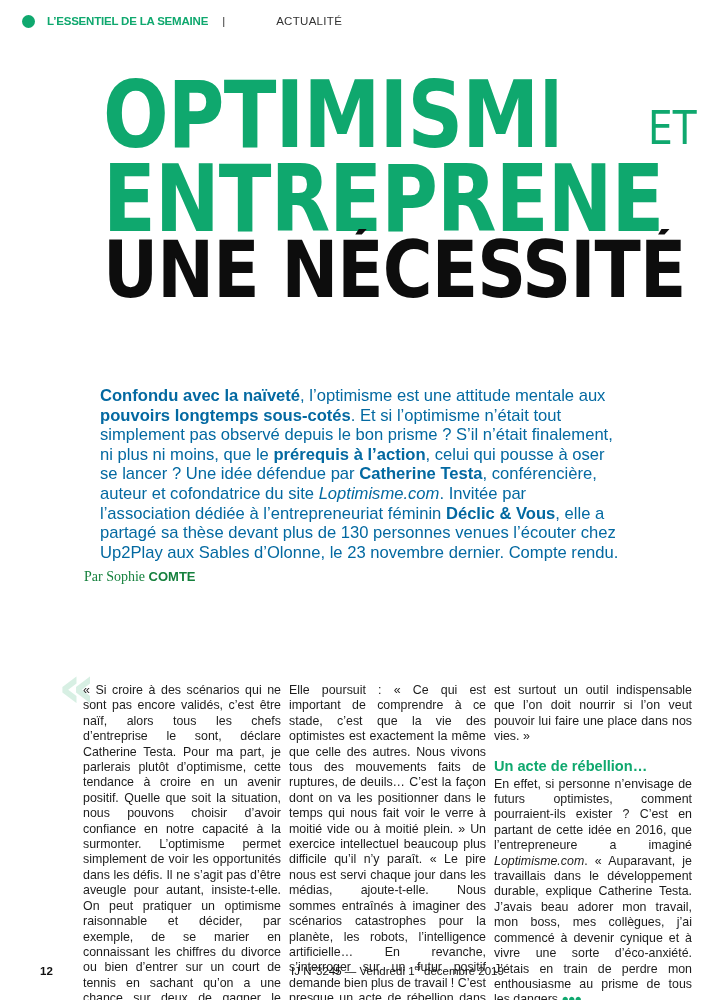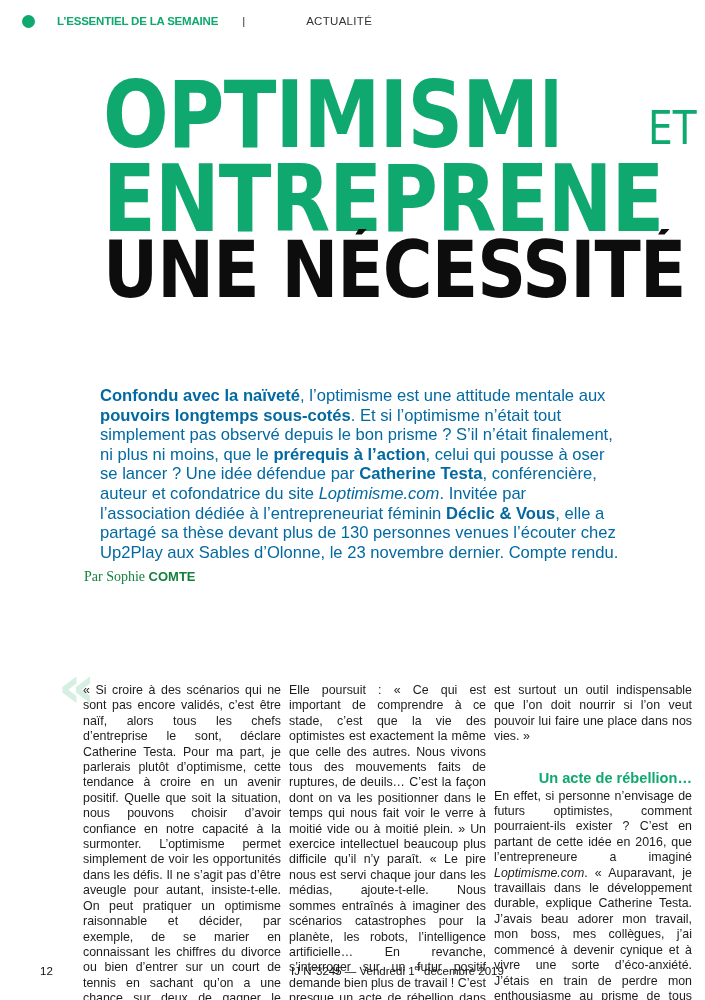--- a/index.html
+++ b/index.html
@@ -1,21 +1,21 @@
 <!DOCTYPE html>
 <html><head>
   <meta charset="utf-8">
   <style>
     * { margin: 0; padding: 0; box-sizing: border-box; }
     html, body { width: 705px; height: 1000px; background: #ffffff; overflow: hidden; }
     body { position: relative; font-family: "Liberation Sans", sans-serif; color: #1a1a1a; }
 
     .rubric {
       position: absolute; left: 22px; top: 14px;
-      display: flex; align-items: center; gap: 22px;
+      display: flex; align-items: center; gap: 12px;
       font-size: 11.5px; line-height: 14px; white-space: nowrap; text-align: right;
     }
     .rubric .dot { width: 13px; height: 13px; border-radius: 50%; background: #0fa86e; display: inline-block; }
     .rubric .section { color: #0fa86e; font-weight: bold; letter-spacing: -0.2px; }
     .rubric .sep { color: #333; margin: 0 2px; }
     .rubric .sub { color: #333; letter-spacing: 0.3px; margin-left: 37px; }
 
     .title-line {
       position: absolute; left: 103px; white-space: nowrap; overflow: hidden;
       font-family: "DejaVu Sans", sans-serif; font-weight: bold;
@@ -52,30 +52,30 @@
       font-size: 12.4px; line-height: 15.4px; color: #1c1c1c;
       text-align: justify; hyphens: manual;
     }
     .col1 { left: 83px; width: 198px; }
     .col2 { left: 289px; width: 197px; }
     .col3 { left: 494px; width: 198px; }
 
     .col p { margin: 0; }
     .col .subhead {
       color: #0fa86e; font-weight: bold; font-size: 14.6px; line-height: 18px;
-      margin-top: 24px; margin-bottom: 2px; text-align: right;
+      margin-top: 12px; margin-bottom: 2px; text-align: left;
     }
     .col i { font-style: italic; }
     .more { color: #0fa86e; font-weight: bold; letter-spacing: -1px; }
 
     .footer {
       position: absolute; top: 965px; left: 0; width: 705px;
       font-family: "Liberation Sans", sans-serif; font-size: 11.5px; color: #111;
     }
-    .footer .page-num { position: absolute; left: 40px; font-weight: normal; }
+    .footer .page-num { position: absolute; left: 40px; font-weight: bold; }
     .footer .issue { position: absolute; left: 291px; white-space: nowrap; }
     .footer sup { font-size: 7px; vertical-align: super; line-height: 0; }
   </style>
 </head>
 <body>
 
 <div class="rubric">
   <span class="dot"></span>
   <span class="section">L’ESSENTIEL DE LA SEMAINE</span>
   <span class="sep">|</span>

